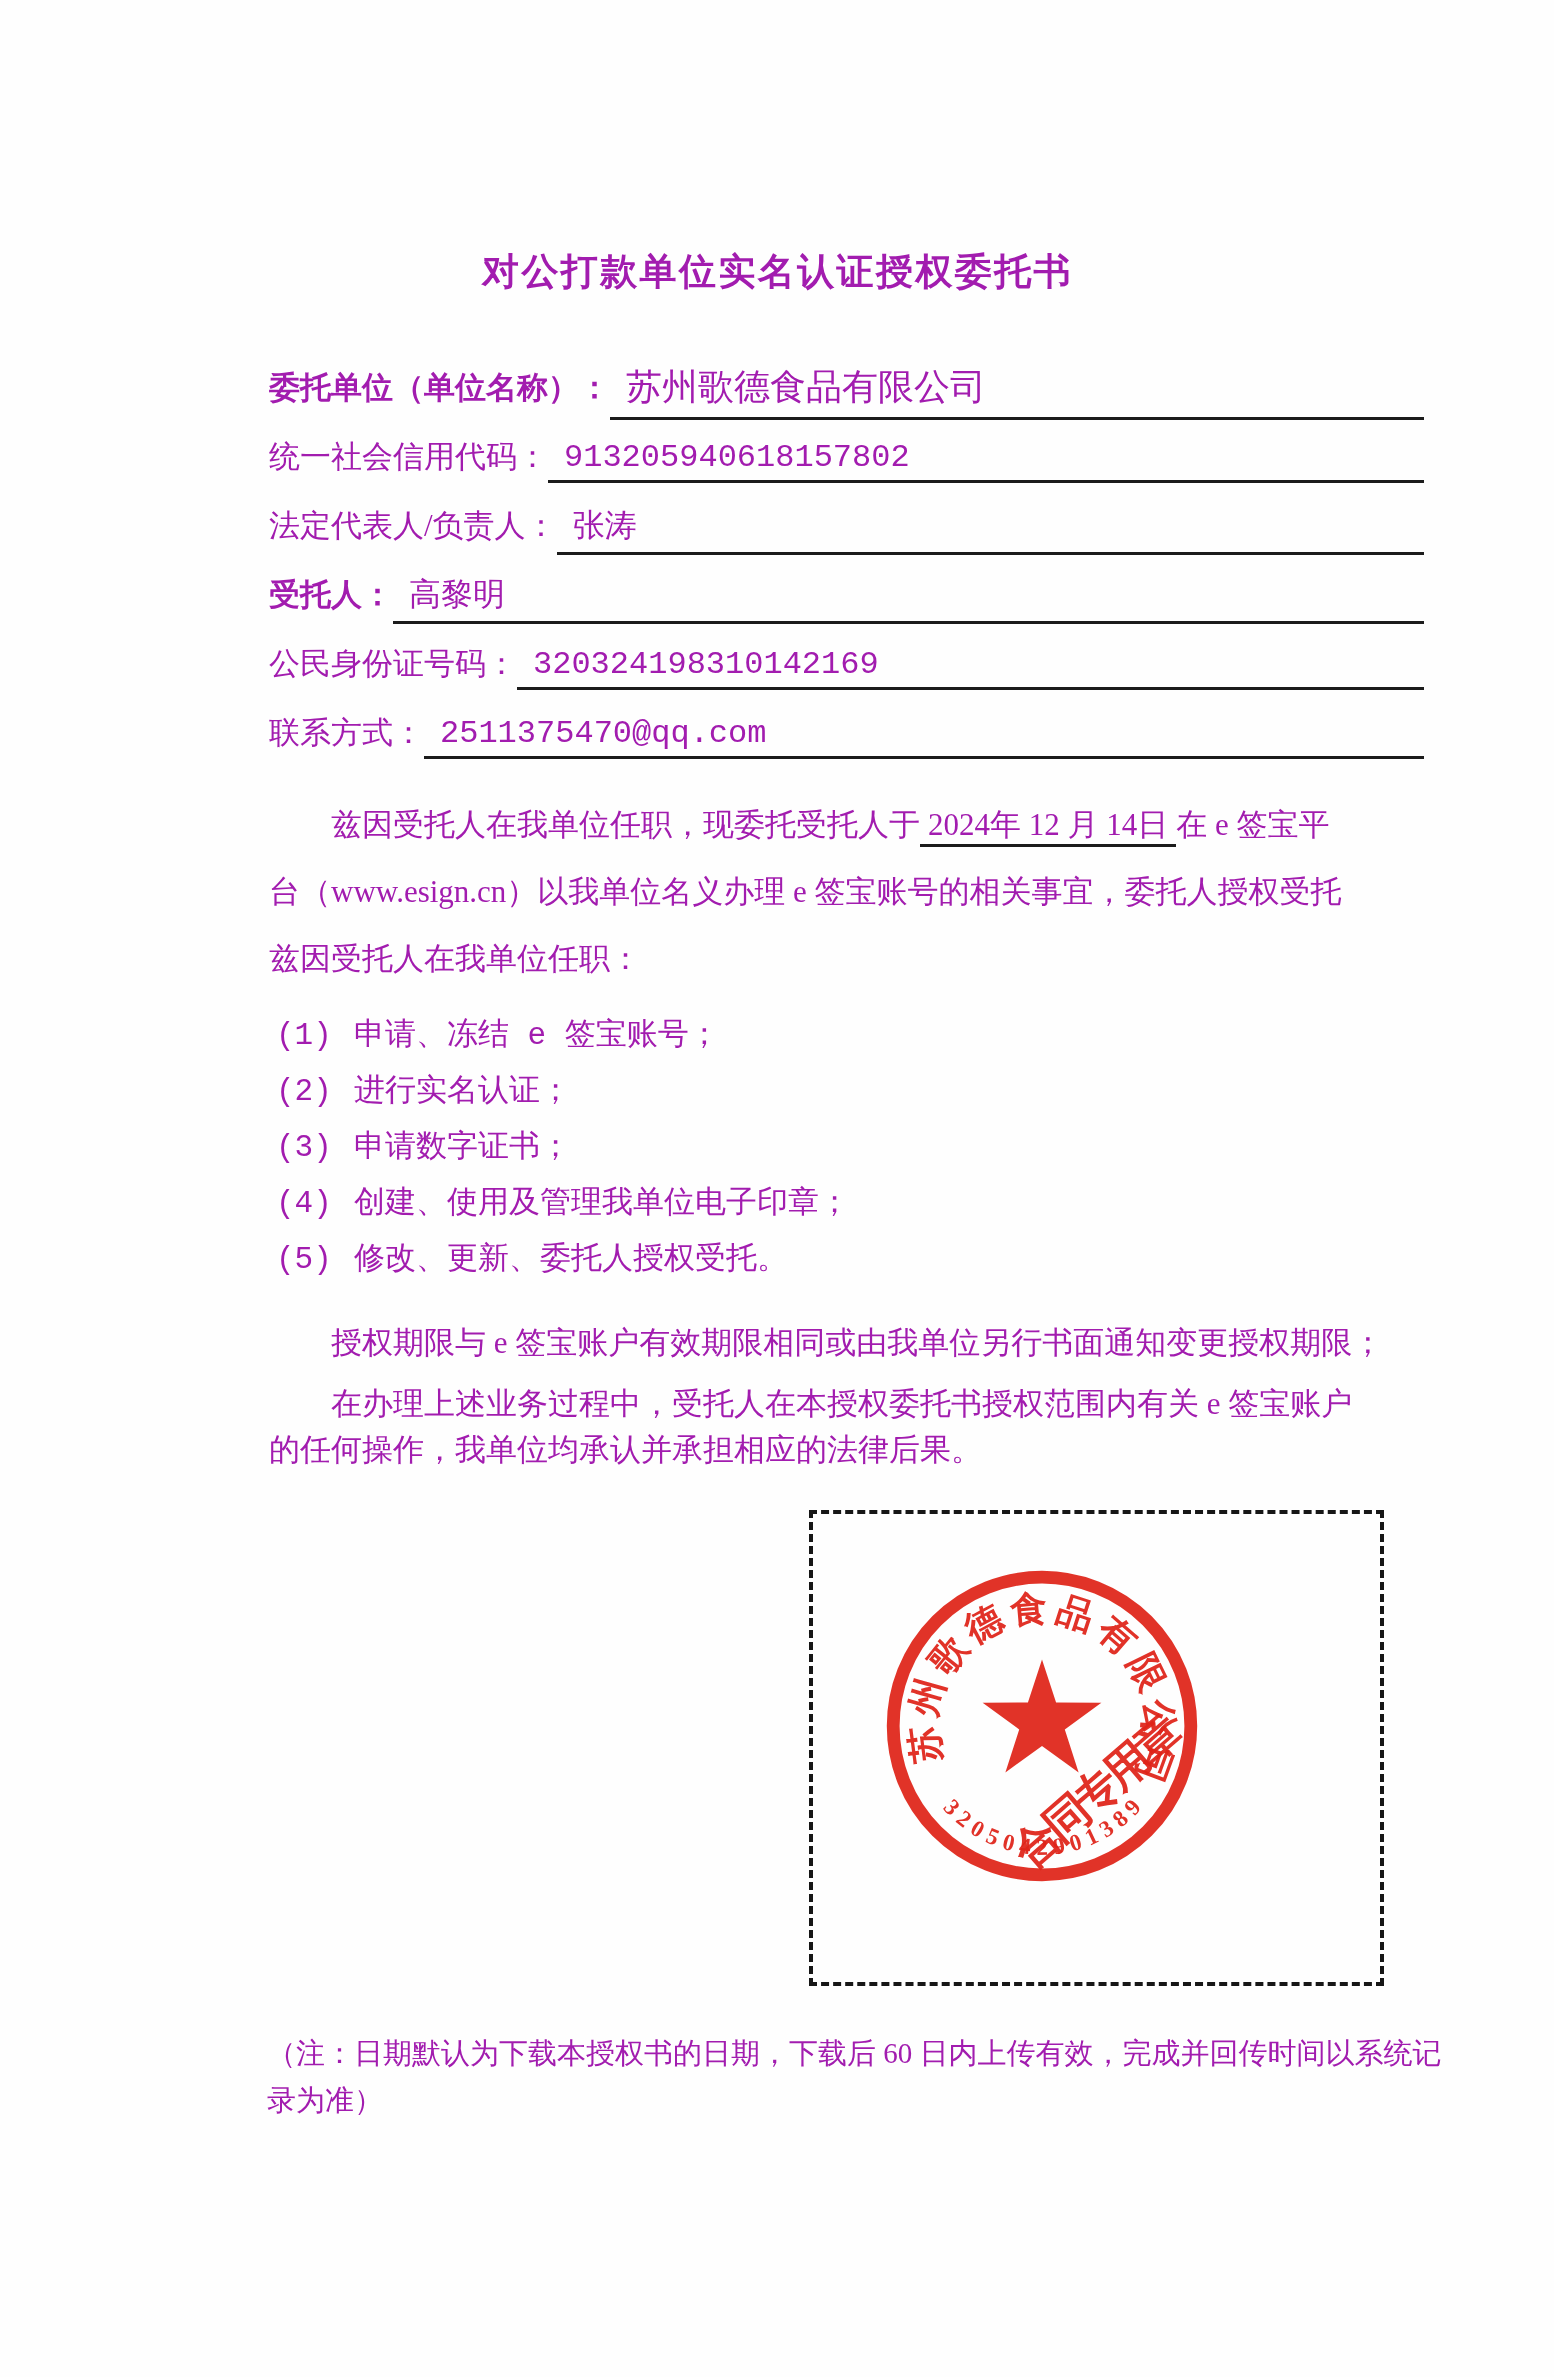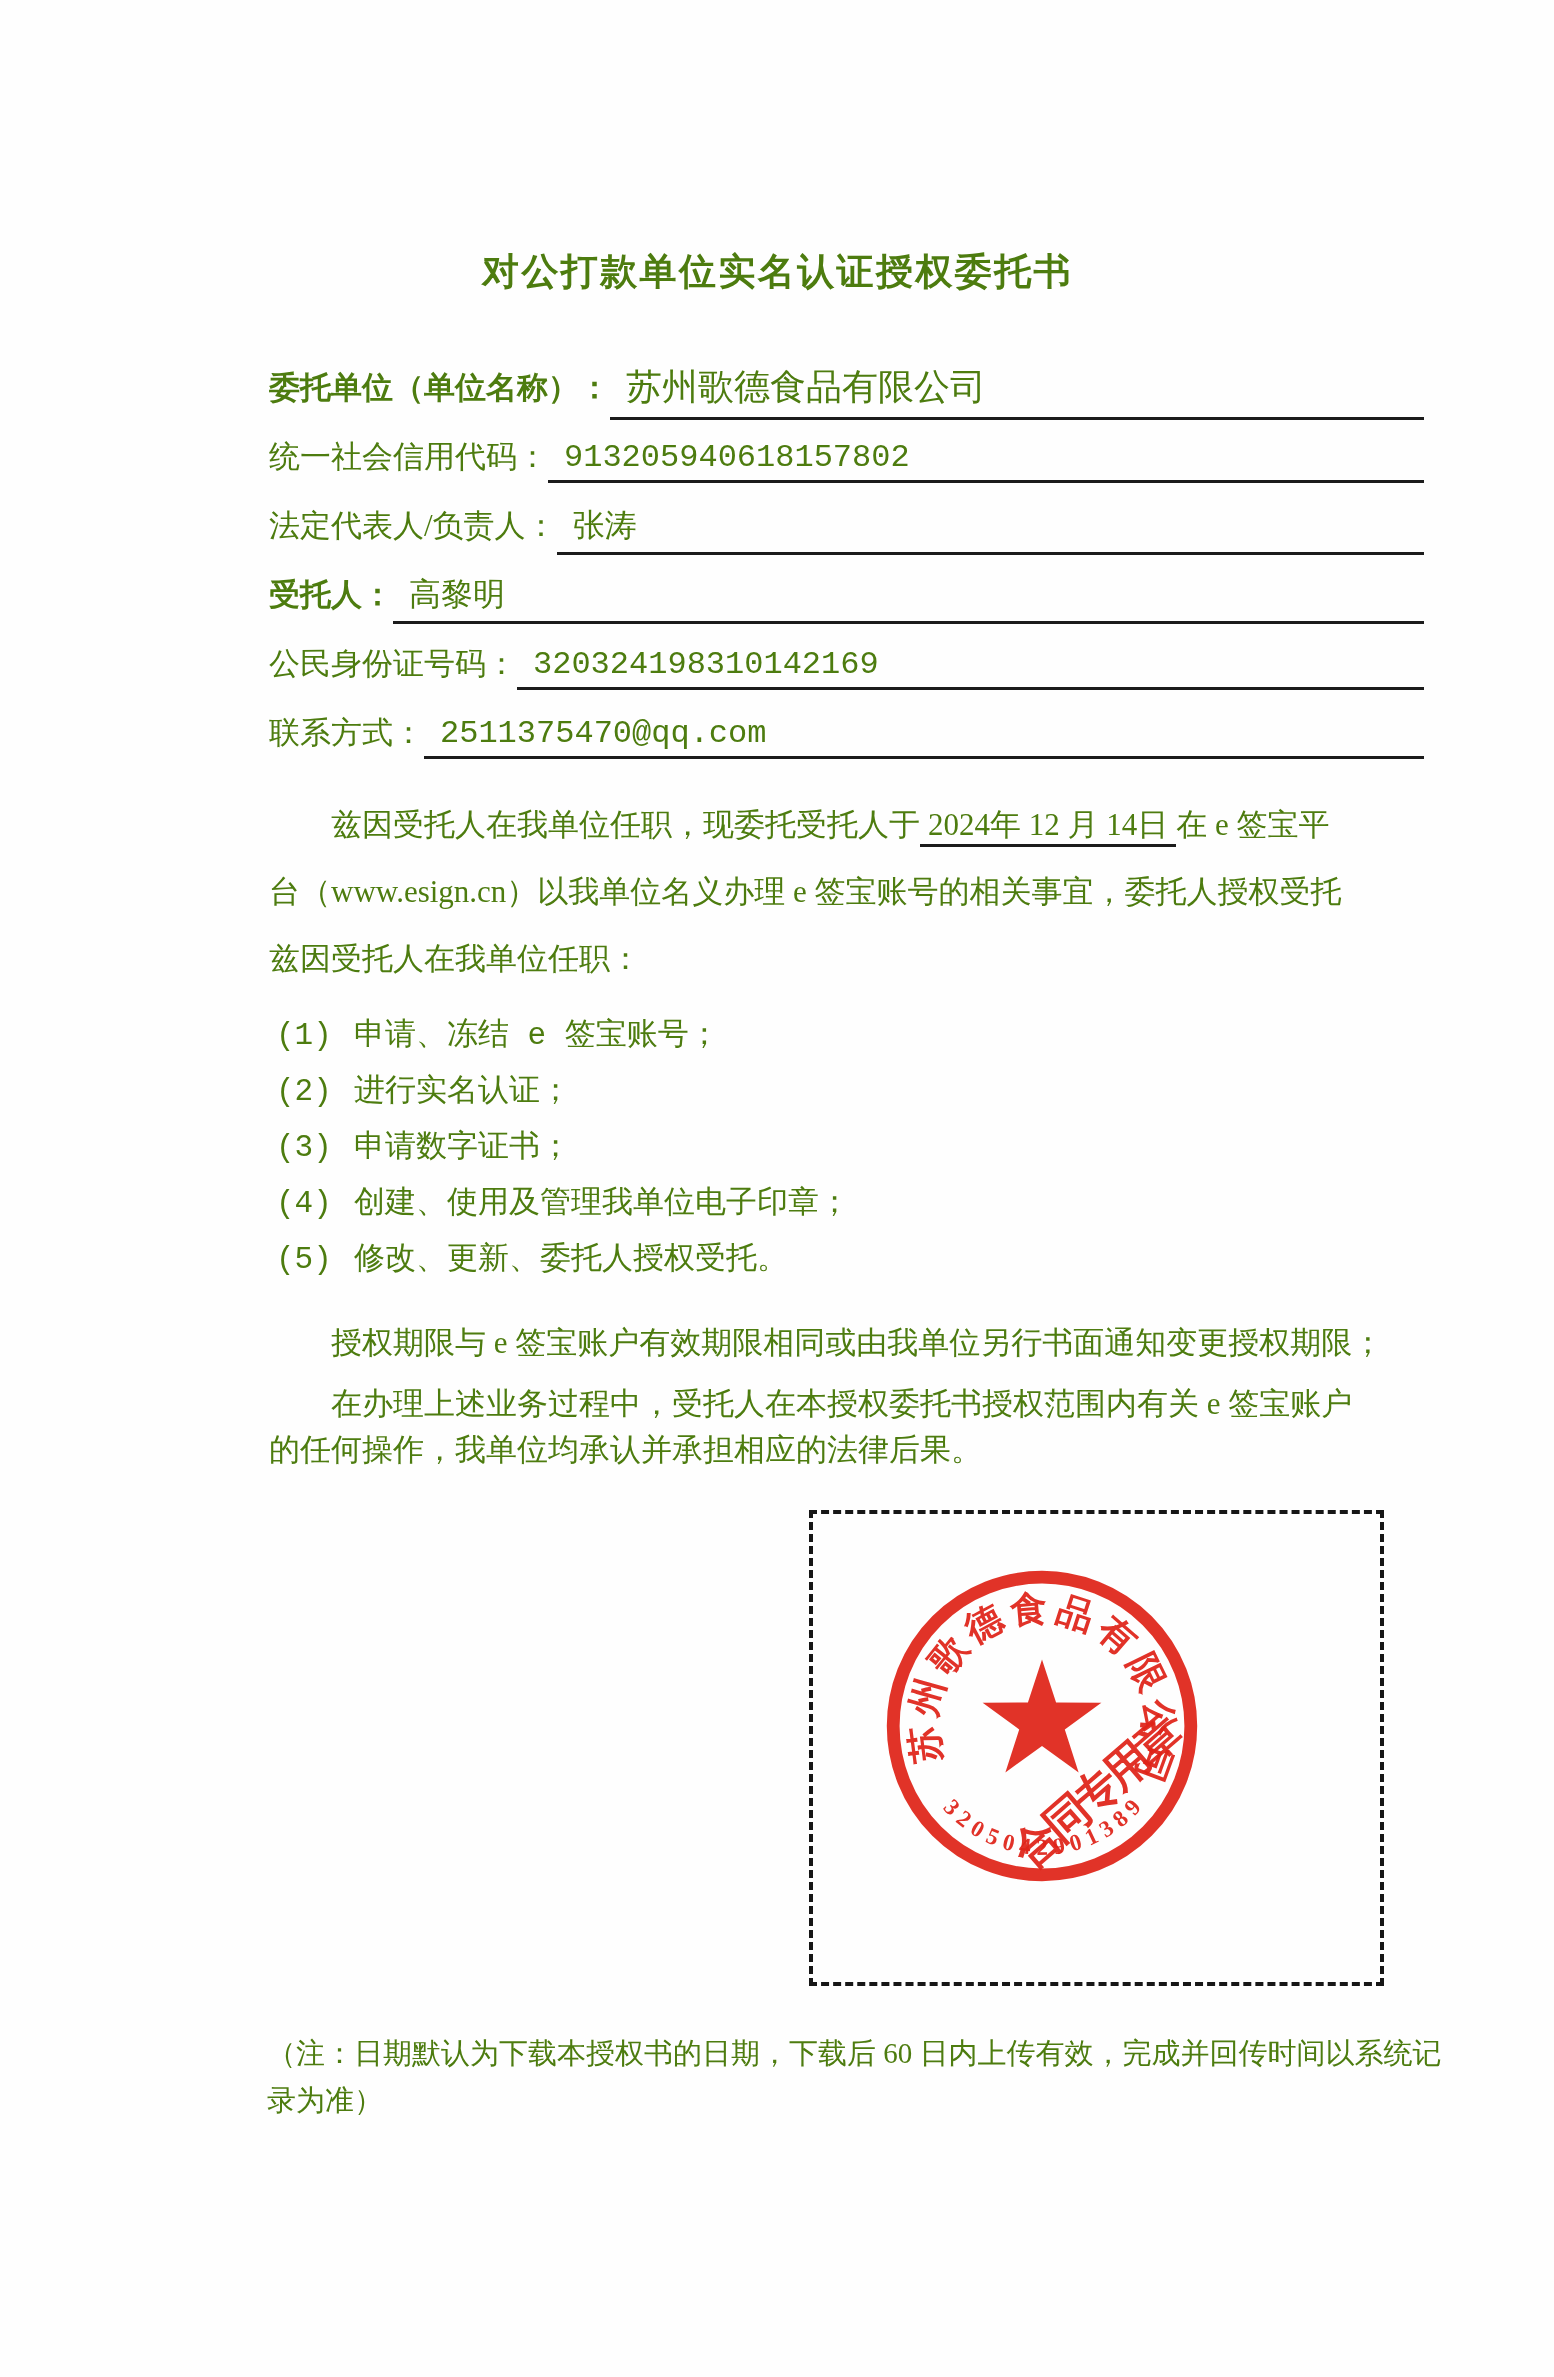--- a/index.html
+++ b/index.html
@@ -1,20 +1,20 @@
 <!DOCTYPE html>
 <html style="font-size:12.7px"><head>
 <meta charset="utf-8">
 <style>
   html,body{margin:0;padding:0;background:#ffffff;}
   .page{
     position:relative;
     width:1555px;height:2377px;
     background:#fefefe;
-    color:#4d7c0f;
+    color:#a21caf;
     font-family:"Liberation Serif","DejaVu Serif",serif;
     overflow:hidden;
   }
   
   .doc-title{
     position:absolute;top:247px;left:0;width:100%;
     text-align:center;font-size:37px;font-weight:bold;letter-spacing:2.4px;
   }
   
   .fields{position:absolute;left:269px;top:357px;width:1155px;}

